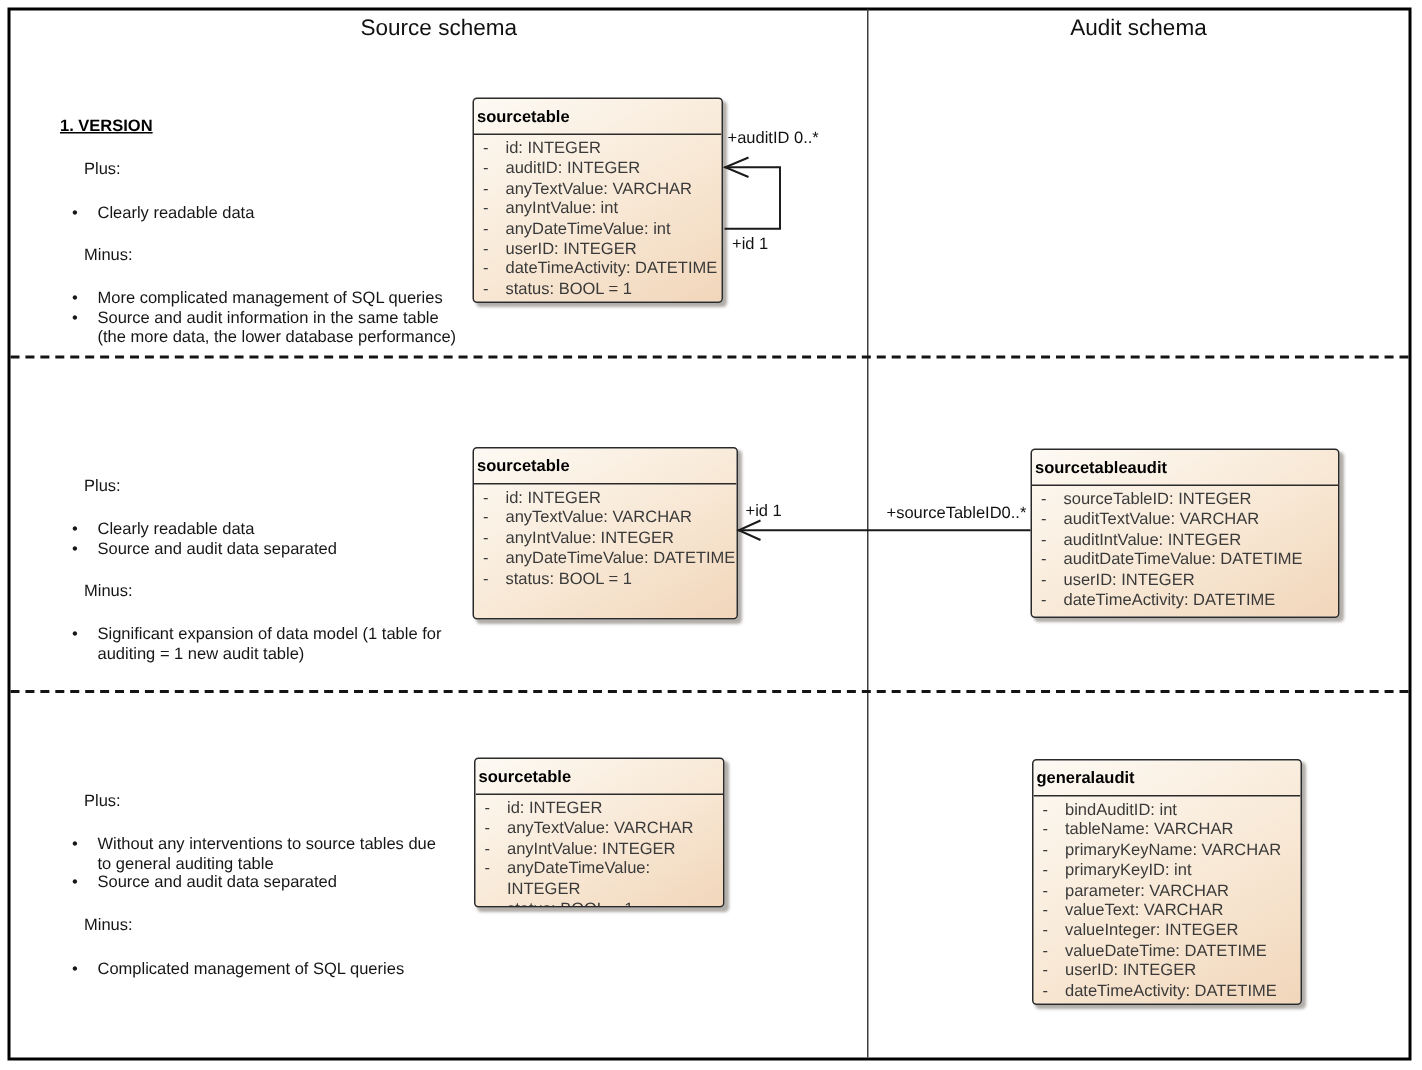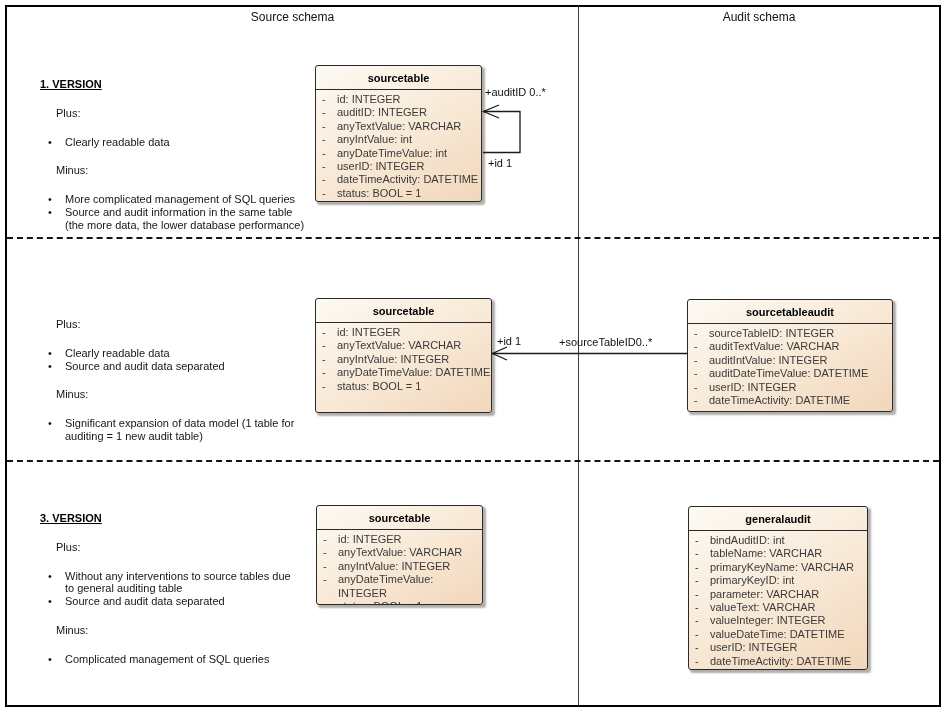--- a/index.html
+++ b/index.html
@@ -6,42 +6,42 @@
   body{
     width:948px;height:713px;position:relative;background:#ffffff;
     font-family:"Liberation Sans","DejaVu Sans",sans-serif;
     color:#1a1a1a;overflow:hidden;
   }
   
   .frame{position:absolute;left:5px;top:5px;width:932px;height:698px;
     border:2px solid #000;background:#fff;}
   .col-divider{position:absolute;left:578px;top:6px;height:699px;width:1px;
     background:#3d3d3d;}
-  .schema-header{position:absolute;top:10px;font-size:12px;color:#111;
+  .schema-header{position:absolute;top:10px;font-size:15px;color:#111;
     text-align:center;}
   .schema-header.src{left:7px;width:571px;}
   .schema-header.aud{left:579px;width:360px;}
   .dash-sep{position:absolute;left:7px;width:932px;height:0;
     border-top:2px dashed #141414;}
   
   .note{position:absolute;left:40px;width:300px;font-size:11px;
     line-height:12.8px;color:#161616;}
   .note-title{font-size:11px;font-weight:bold;text-decoration:underline;
     margin:0 0 13px 0;color:#000;}
   .note-label{margin:16px;}
   .note ul{list-style:none;margin:0 0 13px 0;padding:0;}
   .note li{position:relative;padding-left:25px;white-space:pre-line;margin:0;}
   .note li::before{content:"\2022";position:absolute;left:8px;top:0;
     font-size:11px;}
   
   .uml-class{position:absolute;box-sizing:border-box;
     border:1.5px solid #2a2a2a;border-radius:3px;
     background:linear-gradient(150deg,#fdfaf4 0%,#f8e8d5 55%,#f1d6ba 100%);
     box-shadow:2.5px 2.5px 2px rgba(60,50,40,0.4);overflow:hidden;}
-  .uml-title{font-size:11px;font-weight:bold;text-align:center;color:#000;
+  .uml-title{font-size:11px;font-weight:bold;color:#000;
     padding:6px 2px 5px 2px;border-bottom:1.5px solid #2a2a2a;}
   .uml-attrs{padding:3px 0 0 0;}
   .uml-attr{display:flex;font-size:11px;line-height:13.4px;color:#3a3a3a;}
   .uml-attr .vis{width:15px;padding-left:6px;flex:none;}
   
   .assoc-label{position:absolute;font-size:11px;color:#111;white-space:nowrap;}
   svg.overlay{position:absolute;left:0;top:0;pointer-events:none;}
   .assoc{stroke:#1a1a1a;stroke-width:1.3;fill:none;}
 </style>
 </head>
@@ -77,21 +77,20 @@
       <li>Source and audit data separated</li>
     </ul>
   <p class="note-label">Minus:</p>
   <ul>
       <li>Significant expansion of data model (1 table for
 auditing = 1 new audit table)</li>
     </ul>
 </div>
 
 <div class="note" style="top:512px">
-  <p class="note-title">3. VERSION</p>
   <p class="note-label">Plus:</p>
   <ul>
       <li>Without any interventions to source tables due
 to general auditing table</li>
       <li>Source and audit data separated</li>
     </ul>
   <p class="note-label">Minus:</p>
   <ul>
       <li>Complicated management of SQL queries</li>
     </ul>
@@ -268,13 +267,13 @@
   <path class="assoc" d="M483,111.5 H520 V152.5 H483"></path>
   <path class="assoc" d="M499,105 L483.5,111.5 L499,118"></path>
 
   <path class="assoc" d="M492,353.5 H687"></path>
   <path class="assoc" d="M507,347 L492.5,353.5 L507,360"></path>
 </svg>
 
 <div class="assoc-label" style="left:485px;top:86px">+auditID 0..*</div>
 <div class="assoc-label" style="left:488px;top:157px">+id 1</div>
 <div class="assoc-label" style="left:497px;top:335px">+id 1</div>
-<div class="assoc-label" style="left:559px;top:336px">+sourceTableID0..*</div>
+<div class="assoc-label" style="left:591px;top:336px">+sourceTableID0..*</div>
 
 </body></html>

